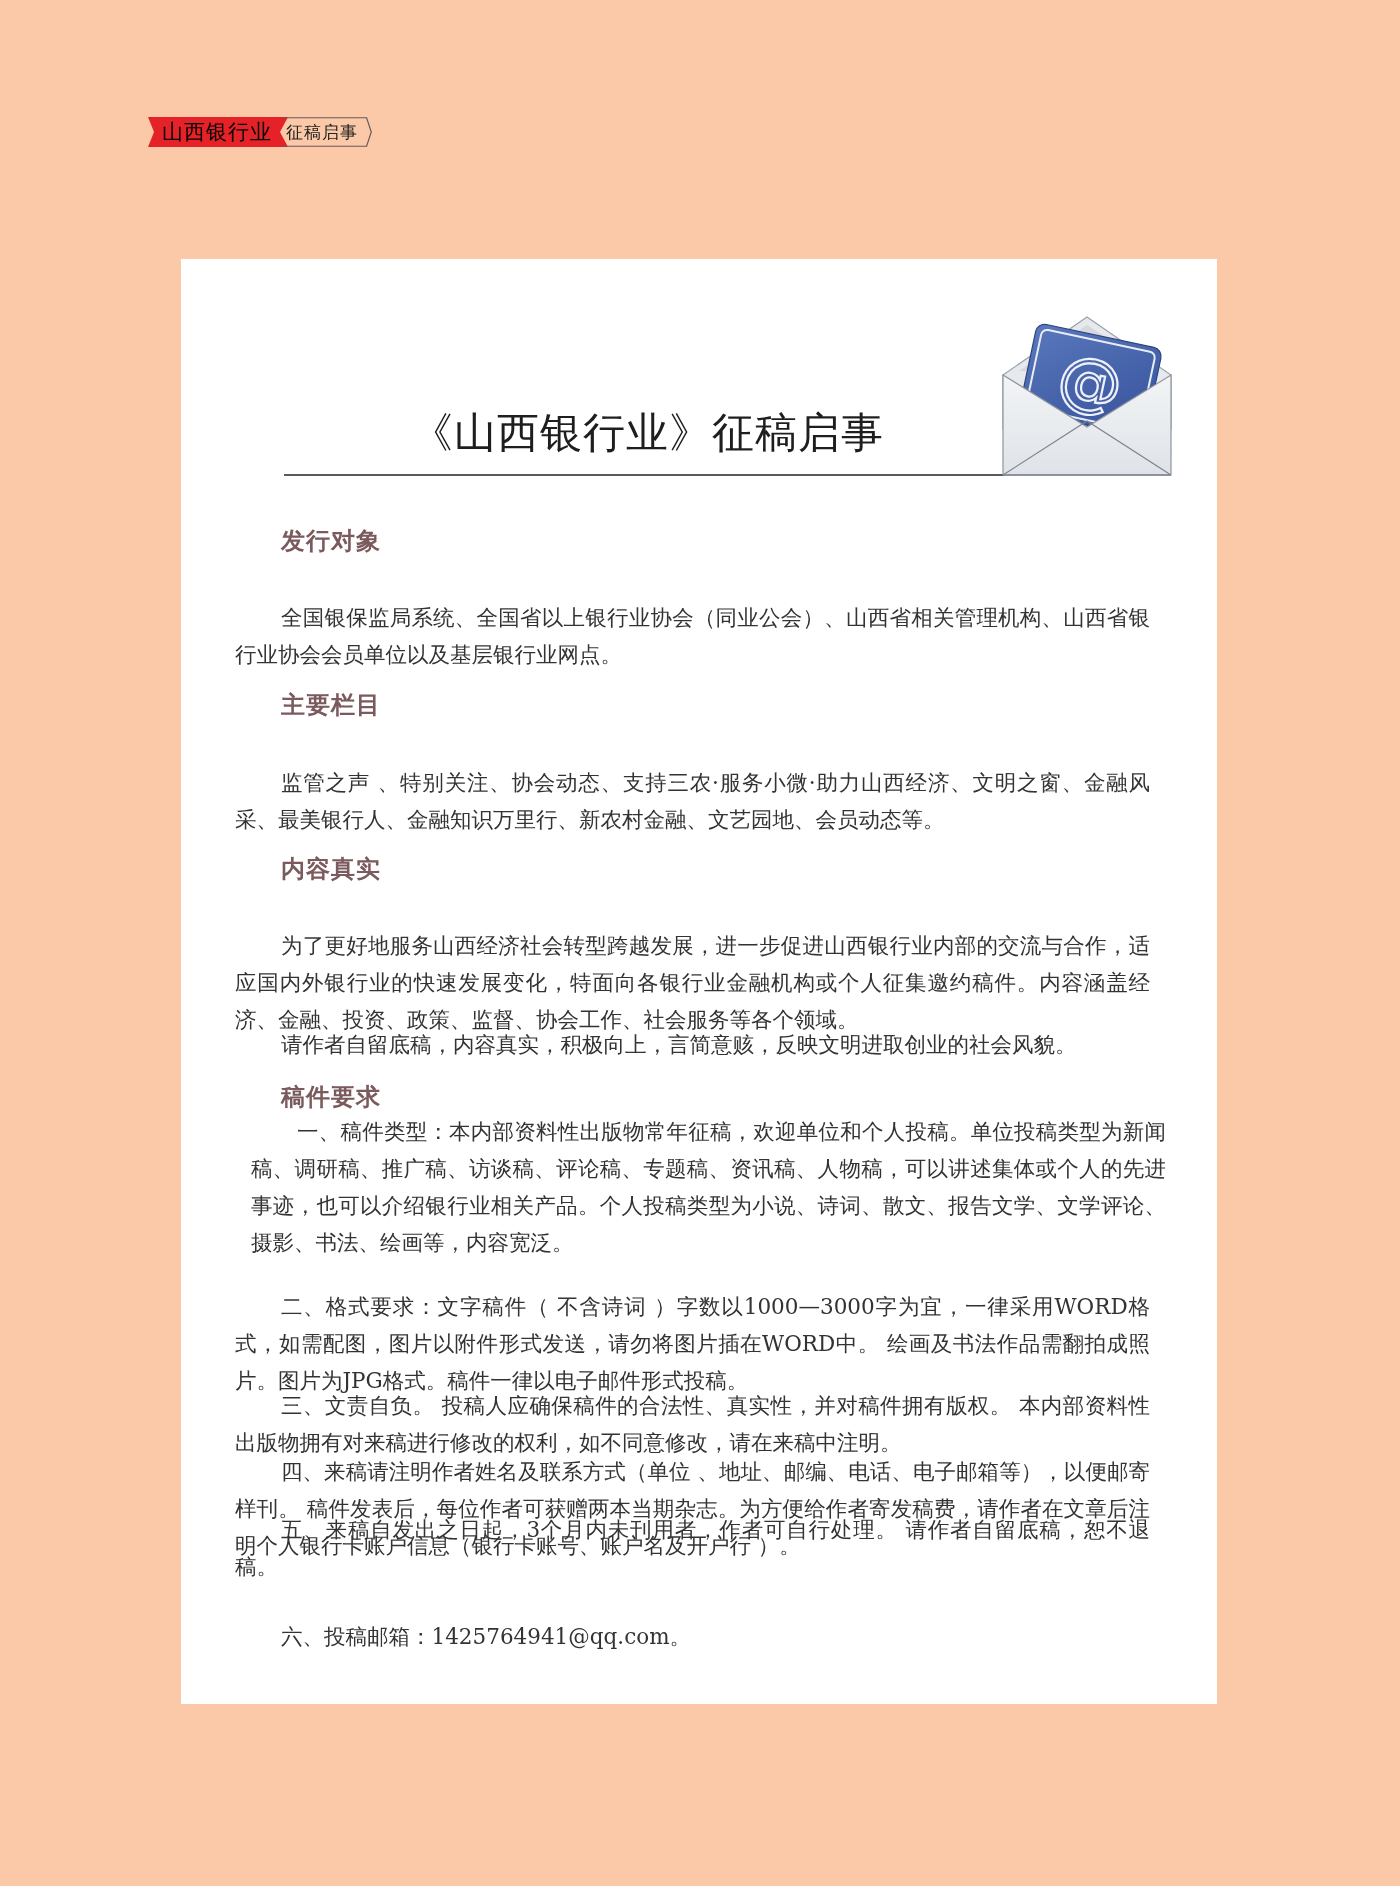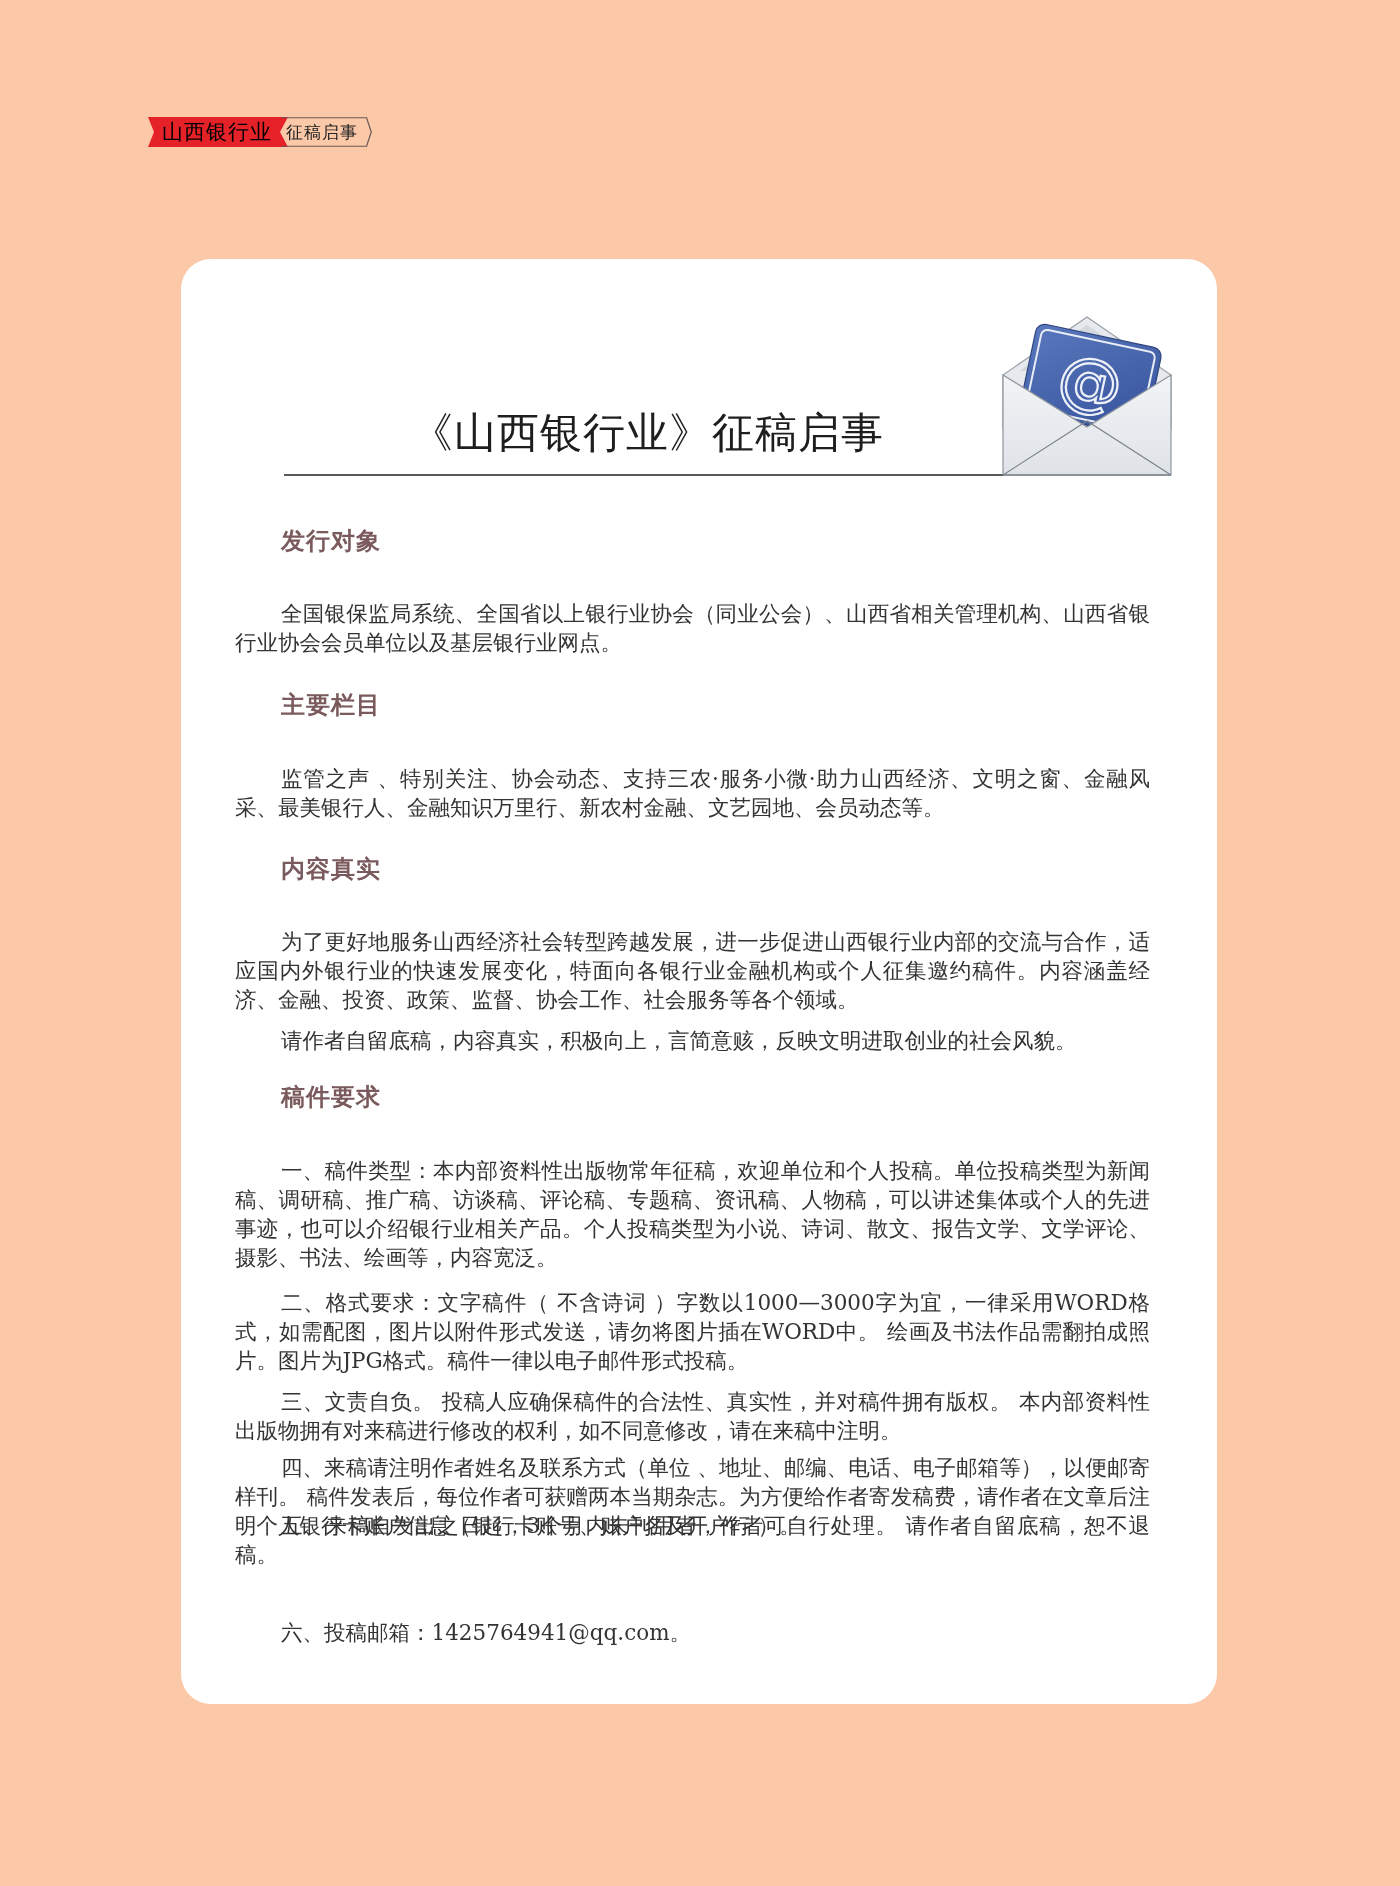--- a/index.html
+++ b/index.html
@@ -50,21 +50,20 @@
   .tag-outline span { position: relative; letter-spacing: 1px; }
 
   
   .card {
     position: absolute;
     left: 181px;
     top: 259px;
     width: 1036px;
     height: 1445px;
     background: #ffffff;
-    border-radius: 30px;
   }
   .title {
     position: absolute;
     left: 230px;
     top: 146px;
     font-size: 42px;
     color: #1e1e1e;
     letter-spacing: 1px;
     white-space: nowrap;
   }
@@ -96,21 +95,21 @@
     font-weight: bold;
     color: #7a5a5c;
     letter-spacing: 1px;
   }
   .para {
     position: absolute;
     left: 0;
     width: 915px;
     font-family: "DejaVu Serif", "Liberation Serif", serif;
     font-size: 21.5px;
-    line-height: 29px;
+    line-height: 37px;
     color: #333;
     text-indent: 46px;
     text-align: justify;
   }
 </style>
 </head>
 <body>
 
 <div class="header-tag">
   <div class="tag-red">山西银行业</div>
@@ -162,20 +161,20 @@
     <div class="para" style="top:340px;">全国银保监局系统、全国省以上银行业协会（同业公会）、山西省相关管理机构、山西省银行业协会会员单位以及基层银行业网点。</div>
 
     <div class="section-heading" style="top:430px;">主要栏目</div>
     <div class="para" style="top:505px;">监管之声 、特别关注、协会动态、支持三农·服务小微·助力山西经济、文明之窗、金融风采、最美银行人、金融知识万里行、新农村金融、文艺园地、会员动态等。</div>
 
     <div class="section-heading" style="top:594px;">内容真实</div>
     <div class="para" style="top:668px;">为了更好地服务山西经济社会转型跨越发展，进一步促进山西银行业内部的交流与合作，适应国内外银行业的快速发展变化，特面向各银行业金融机构或个人征集邀约稿件。内容涵盖经济、金融、投资、政策、监督、协会工作、社会服务等各个领域。</div>
     <div class="para" style="top:767px;">请作者自留底稿，内容真实，积极向上，言简意赅，反映文明进取创业的社会风貌。</div>
 
     <div class="section-heading" style="top:822px;">稿件要求</div>
-    <div class="para" style="top:897px;">一、稿件类型：本内部资料性出版物常年征稿，欢迎单位和个人投稿。单位投稿类型为新闻稿、调研稿、推广稿、访谈稿、评论稿、专题稿、资讯稿、人物稿，可以讲述集体或个人的先进事迹，也可以介绍银行业相关产品。个人投稿类型为小说、诗词、散文、报告文学、文学评论、摄影、书法、绘画等，内容宽泛。</div>
+    <div class="para" style="top:854px;margin-left:16px;">一、稿件类型：本内部资料性出版物常年征稿，欢迎单位和个人投稿。单位投稿类型为新闻稿、调研稿、推广稿、访谈稿、评论稿、专题稿、资讯稿、人物稿，可以讲述集体或个人的先进事迹，也可以介绍银行业相关产品。个人投稿类型为小说、诗词、散文、报告文学、文学评论、摄影、书法、绘画等，内容宽泛。</div>
     <div class="para" style="top:1029px;">二、格式要求：文字稿件（ 不含诗词 ）字数以1000—3000字为宜，一律采用WORD格式，如需配图，图片以附件形式发送，请勿将图片插在WORD中。 绘画及书法作品需翻拍成照片。图片为JPG格式。稿件一律以电子邮件形式投稿。</div>
     <div class="para" style="top:1128px;">三、文责自负。 投稿人应确保稿件的合法性、真实性，并对稿件拥有版权。 本内部资料性出版物拥有对来稿进行修改的权利，如不同意修改，请在来稿中注明。</div>
     <div class="para" style="top:1194px;">四、来稿请注明作者姓名及联系方式（单位 、地址、邮编、电话、电子邮箱等），以便邮寄样刊。 稿件发表后，每位作者可获赠两本当期杂志。为方便给作者寄发稿费，请作者在文章后注明个人银行卡账户信息（银行卡账号、账户名及开户行 ）。</div>
     <div class="para" style="top:1219px;margin-top:33px;">五、来稿自发出之日起，3个月内未刊用者，作者可自行处理。 请作者自留底稿，恕不退稿。</div>
     <div class="para" style="top:1359px;">六、投稿邮箱：1425764941@qq.com。</div>
   </div>
 </div>
 
 </body></html>

